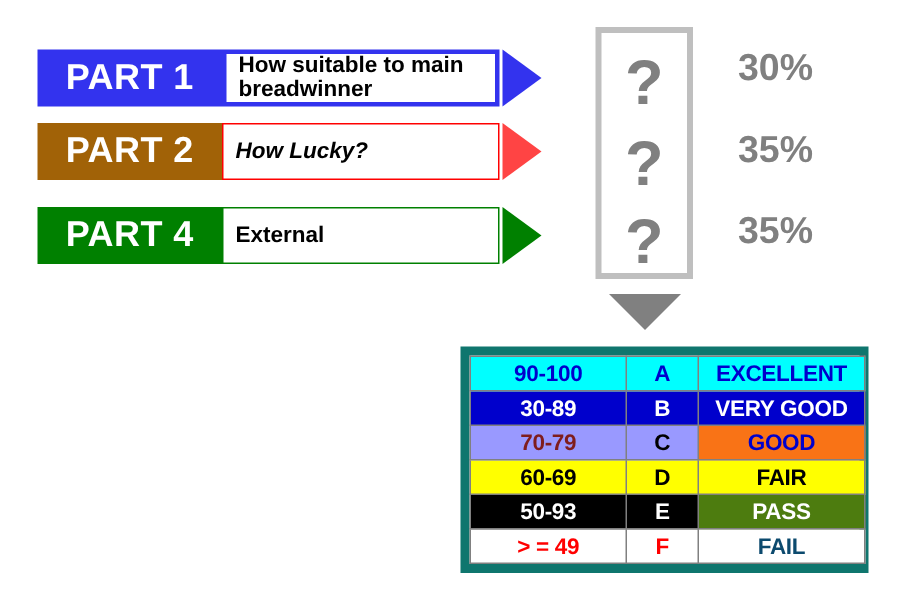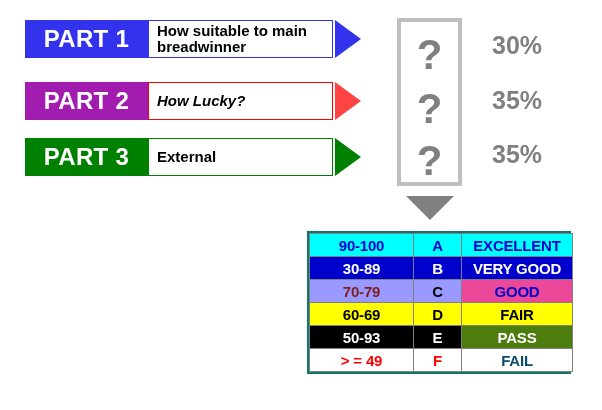--- a/index.html
+++ b/index.html
@@ -19,21 +19,21 @@
   }
 
   
   .part-row {
     position: absolute;
     left: 25px;
     height: 38px;
     display: flex;
     align-items: stretch;
   }
-  .part-row.r1 { top: 20px; justify-content: flex-end; }
+  .part-row.r1 { top: 33px; justify-content: flex-end; }
   .part-row.r2 { top: 82px; }
   .part-row.r3 { top: 138px; }
 
   .part-label {
     width: 123px;
     display: flex;
     align-items: center;
     justify-content: center;
     color: #ffffff;
     font-size: 24px;
@@ -50,21 +50,21 @@
     background: #ffffff;
     box-sizing: border-box;
     display: flex;
     align-items: center;
     padding-left: 8px;
     font-size: 15px;
     font-weight: bold;
     color: #000000;
     line-height: 1.05;
   }
-  .part-desc.blue  { border: 1px solid #a21caf; }
+  .part-desc.blue  { border: 3px solid #a21caf; }
   .part-desc.red   { border: 1px solid #ff0000; font-style: italic; }
   .part-desc.green { border: 1px solid #008000; }
 
   .part-arrow {
     width: 0;
     height: 0;
     border-top: 19px solid transparent;
     border-bottom: 19px solid transparent;
     margin-left: 2px;
   }
@@ -120,21 +120,21 @@
     border-right: 24px solid transparent;
     border-top: 24px solid #808080;
   }
 
   
   #grade-table {
     position: absolute;
     left: 307px;
     top: 231px;
     width: 260px;
-    border: 2px solid #0f766e;
+    border: 6px solid #0f766e;
     border-collapse: collapse;
     box-sizing: content-box;
   }
   #grade-table table {
     border-collapse: collapse;
     width: 260px;
     table-layout: fixed;
   }
   #grade-table td {
     height: 22px;
@@ -155,27 +155,27 @@
 
 <div id="canvas">
 
   <div class="part-row r1">
     <div class="part-label blue" style="background: rgb(51, 51, 238);">PART 1</div>
     <div class="part-desc blue" style="border-color: rgb(51, 51, 238);">How suitable to main breadwinner</div>
     <div class="part-arrow blue" style="border-left-color: rgb(51, 51, 238);"></div>
   </div>
 
   <div class="part-row r2">
-    <div class="part-label red" style="background: #a21caf;">PART 2</div>
+    <div class="part-label red" style="background: #a16207;">PART 2</div>
     <div class="part-desc red" style="border-color: rgb(255, 0, 0);">How Lucky?</div>
     <div class="part-arrow red" style="border-left-color: rgb(255, 68, 68);"></div>
   </div>
 
   <div class="part-row r3">
-    <div class="part-label green" style="background: rgb(0, 128, 0);">PART 3</div>
+    <div class="part-label green" style="background: rgb(0, 128, 0);">PART 4</div>
     <div class="part-desc green" style="border-color: rgb(0, 128, 0);">External</div>
     <div class="part-arrow green" style="border-left-color: rgb(0, 128, 0);"></div>
   </div>
 
   <div id="weight-panel" style="border-color: rgb(191, 191, 191);">
     <div class="qmark q1" style="color: rgb(128, 128, 128);">?</div>
     <div class="qmark q2" style="color: rgb(128, 128, 128);">?</div>
     <div class="qmark q3" style="color: rgb(128, 128, 128);">?</div>
   </div>
 
@@ -194,21 +194,21 @@
             <td class="c-desc" style="background: rgb(0, 255, 255); color: rgb(0, 0, 204);">EXCELLENT</td>
           </tr>
           <tr>
             <td class="c-range" style="background: rgb(0, 0, 204); color: rgb(255, 255, 255);">30-89</td>
             <td class="c-grade" style="background: rgb(0, 0, 204); color: rgb(255, 255, 255);">B</td>
             <td class="c-desc" style="background: rgb(0, 0, 204); color: rgb(255, 255, 255);">VERY GOOD</td>
           </tr>
           <tr>
             <td class="c-range" style="background: rgb(153, 153, 255); color: #7f1d1d;">70-79</td>
             <td class="c-grade" style="background: rgb(153, 153, 255); color: rgb(0, 0, 0);">C</td>
-            <td class="c-desc" style="background: #ec4899; color: rgb(0, 0, 204);">GOOD</td>
+            <td class="c-desc" style="background: #f97316; color: rgb(0, 0, 204);">GOOD</td>
           </tr>
           <tr>
             <td class="c-range" style="background: rgb(255, 255, 0); color: rgb(0, 0, 0);">60-69</td>
             <td class="c-grade" style="background: rgb(255, 255, 0); color: rgb(0, 0, 0);">D</td>
             <td class="c-desc" style="background: rgb(255, 255, 0); color: rgb(0, 0, 0);">FAIR</td>
           </tr>
           <tr>
             <td class="c-range" style="background: rgb(0, 0, 0); color: rgb(255, 255, 255);">50-93</td>
             <td class="c-grade" style="background: rgb(0, 0, 0); color: rgb(255, 255, 255);">E</td>
             <td class="c-desc" style="background: #4d7c0f; color: rgb(255, 255, 255);">PASS</td>

